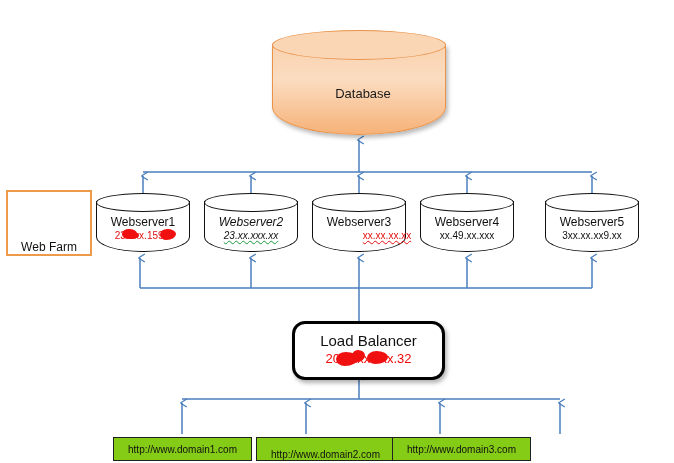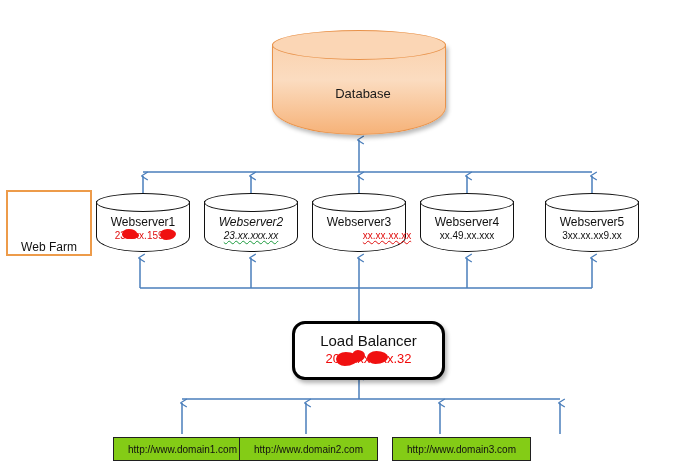--- a/index.html
+++ b/index.html
@@ -290,20 +290,20 @@
     <div class="lb-title">Load Balancer</div>
     <div class="lb-ip">208.xxx.xxx.32</div>
     <div class="blob" style="left:41px; top:28px; width:22px; height:14px;"></div>
     <div class="blob" style="left:57px; top:26px; width:13px; height:12px;"></div>
     <div class="blob" style="left:72px; top:27px; width:21px; height:13px;"></div>
   </div>
 
   <div class="domain" style="left:113px;">
     <span>http://www.domain1.com</span>
   </div>
-  <div class="domain" style="left:239px;">
+  <div class="domain" style="left:256px;align-items:flex-end;">
     <span>http://www.domain2.com</span>
   </div>
   <div class="domain" style="left:392px;">
     <span>http://www.domain3.com</span>
   </div>
 
 </div>
 
 </body></html>

